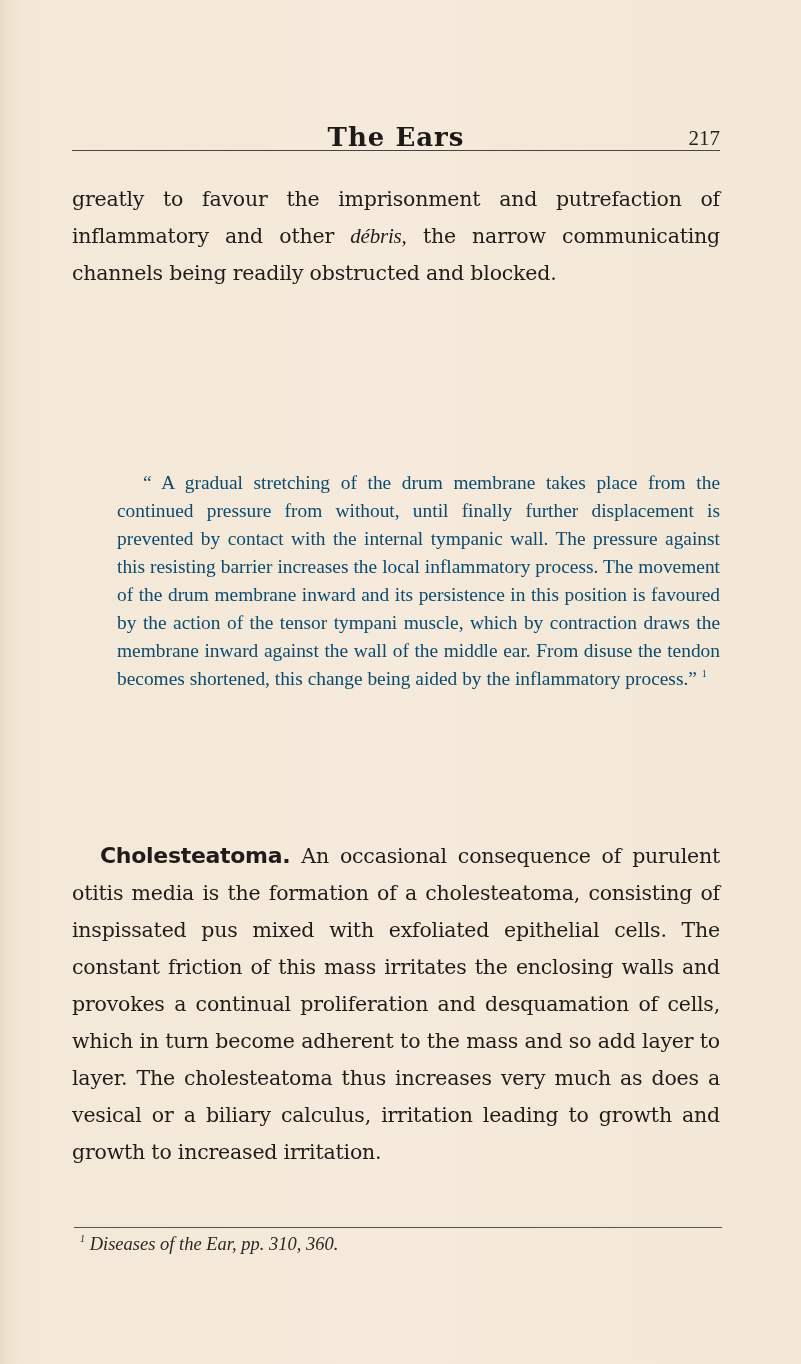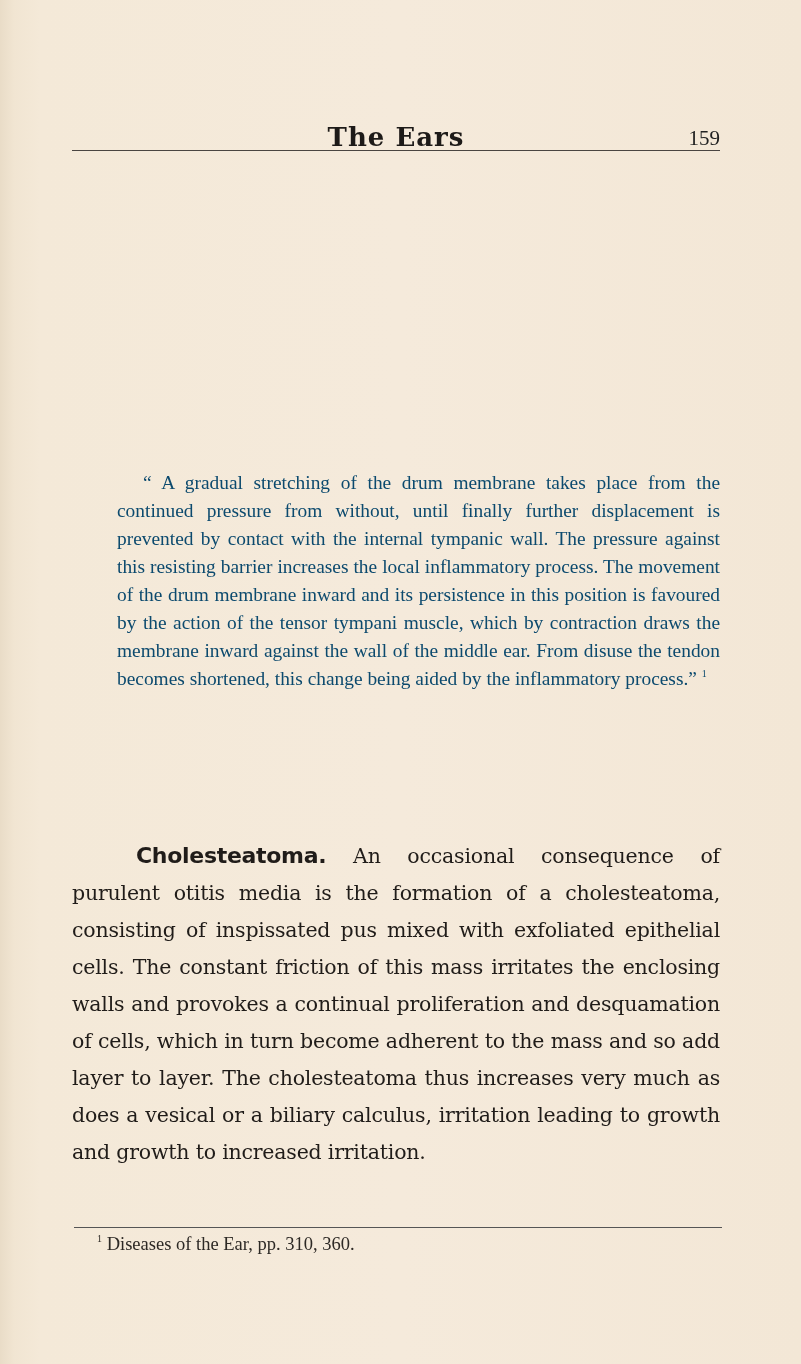--- a/index.html
+++ b/index.html
@@ -38,44 +38,44 @@
   .quote {
     position: absolute; left: 117px; width: 603px; top: 469px;
     font-family: "Liberation Serif", serif; font-size: 19.4px;
     line-height: 28px; text-align: justify; color: #0c4a6e;
     text-indent: 26px;
   }
   .p3 { top: 837px; text-indent: 28px; }
   .p3 .heading {
     font-family: "DejaVu Sans", sans-serif; font-weight: bold; font-size: 22px;
     letter-spacing: -0.3px;
-    margin-left: 36px;
   }
   sup { font-size: 10px; vertical-align: 8px; line-height: 0; }
   .foot-rule {
     position: absolute; left: 74px; top: 1227px; width: 648px; height: 0;
     border-top: 1.4px solid #555;
   }
   .footnote {
-    position: absolute; left: 97px; top: 1234px;
-    font-family: "Liberation Serif", serif; font-size: 18.5px; color: #2d2925;
+    position: absolute; left: 80px; top: 1234px;
+    font-family: "Liberation Serif", serif; font-size: 18.5px; color: #2d2925; font-style: italic;
   }
   .italic { font-style: italic; font-family: "Liberation Serif", serif; font-size: 21px; }
 </style>
 </head>
 <body>
 
 <div class="page">
 
   <div class="running-head">
     <div class="running-title">The Ears</div>
-    <div class="page-number">159</div>
+    <div class="page-number">217</div>
   </div>
   <div class="head-rule"></div>
 
+  <div class="body-text p1"><span>greatly to favour the imprisonment and putrefaction of inflammatory and other </span><span class="italic">débris,</span><span> the narrow communicating channels being readily obstructed and blocked.</span></div>
 
 
   <div class="quote"><span>“ A gradual stretching of the drum membrane takes place from the continued pressure from without, until finally further displacement is prevented by contact with the internal tympanic wall. The pressure against this resisting barrier increases the local inflammatory process. The movement of the drum membrane inward and its persistence in this position is favoured by the action of the tensor tympani muscle, which by contraction draws the membrane inward against the wall of the middle ear. From disuse the tendon becomes shortened, this change being aided by the inflammatory process.”</span> <sup>1</sup></div>
 
   <div class="body-text p3"><span class="heading">Cholesteatoma.</span><span> An occasional consequence of purulent otitis media is the formation of a cholesteatoma, consisting of inspissated pus mixed with exfoliated epithelial cells. The constant friction of this mass irritates the enclosing walls and provokes a continual proliferation and desquamation of cells, which in turn become adherent to the mass and so add layer to layer. The cholesteatoma thus increases very much as does a vesical or a biliary calculus, irritation leading to growth and growth to increased irritation.</span></div>
 
   <div class="foot-rule"></div>
   <div class="footnote"><sup>1</sup> <span>Diseases of the Ear, pp. 310, 360.</span></div>
 
 </div>

